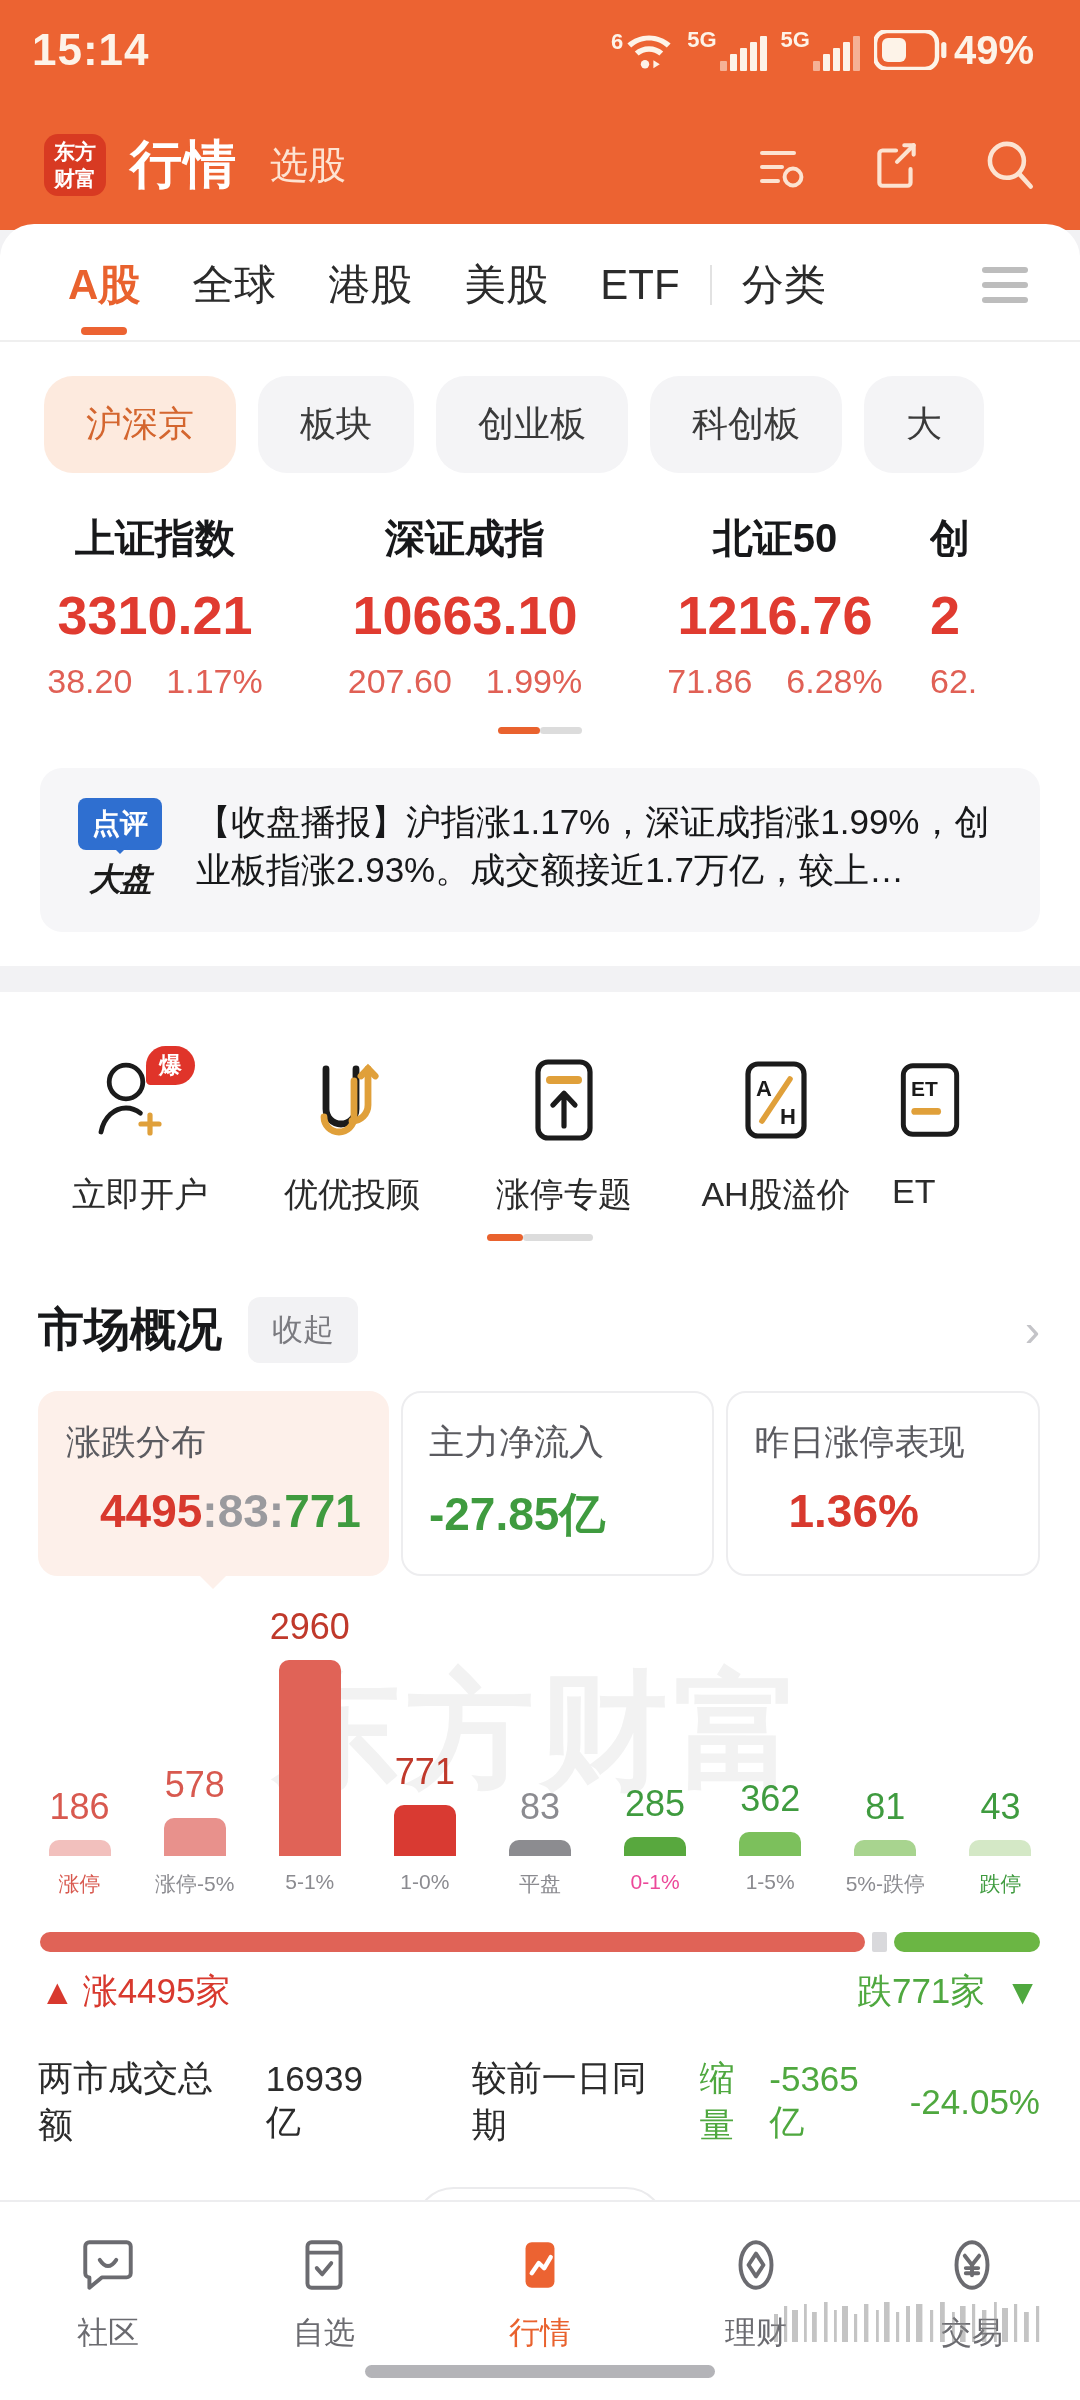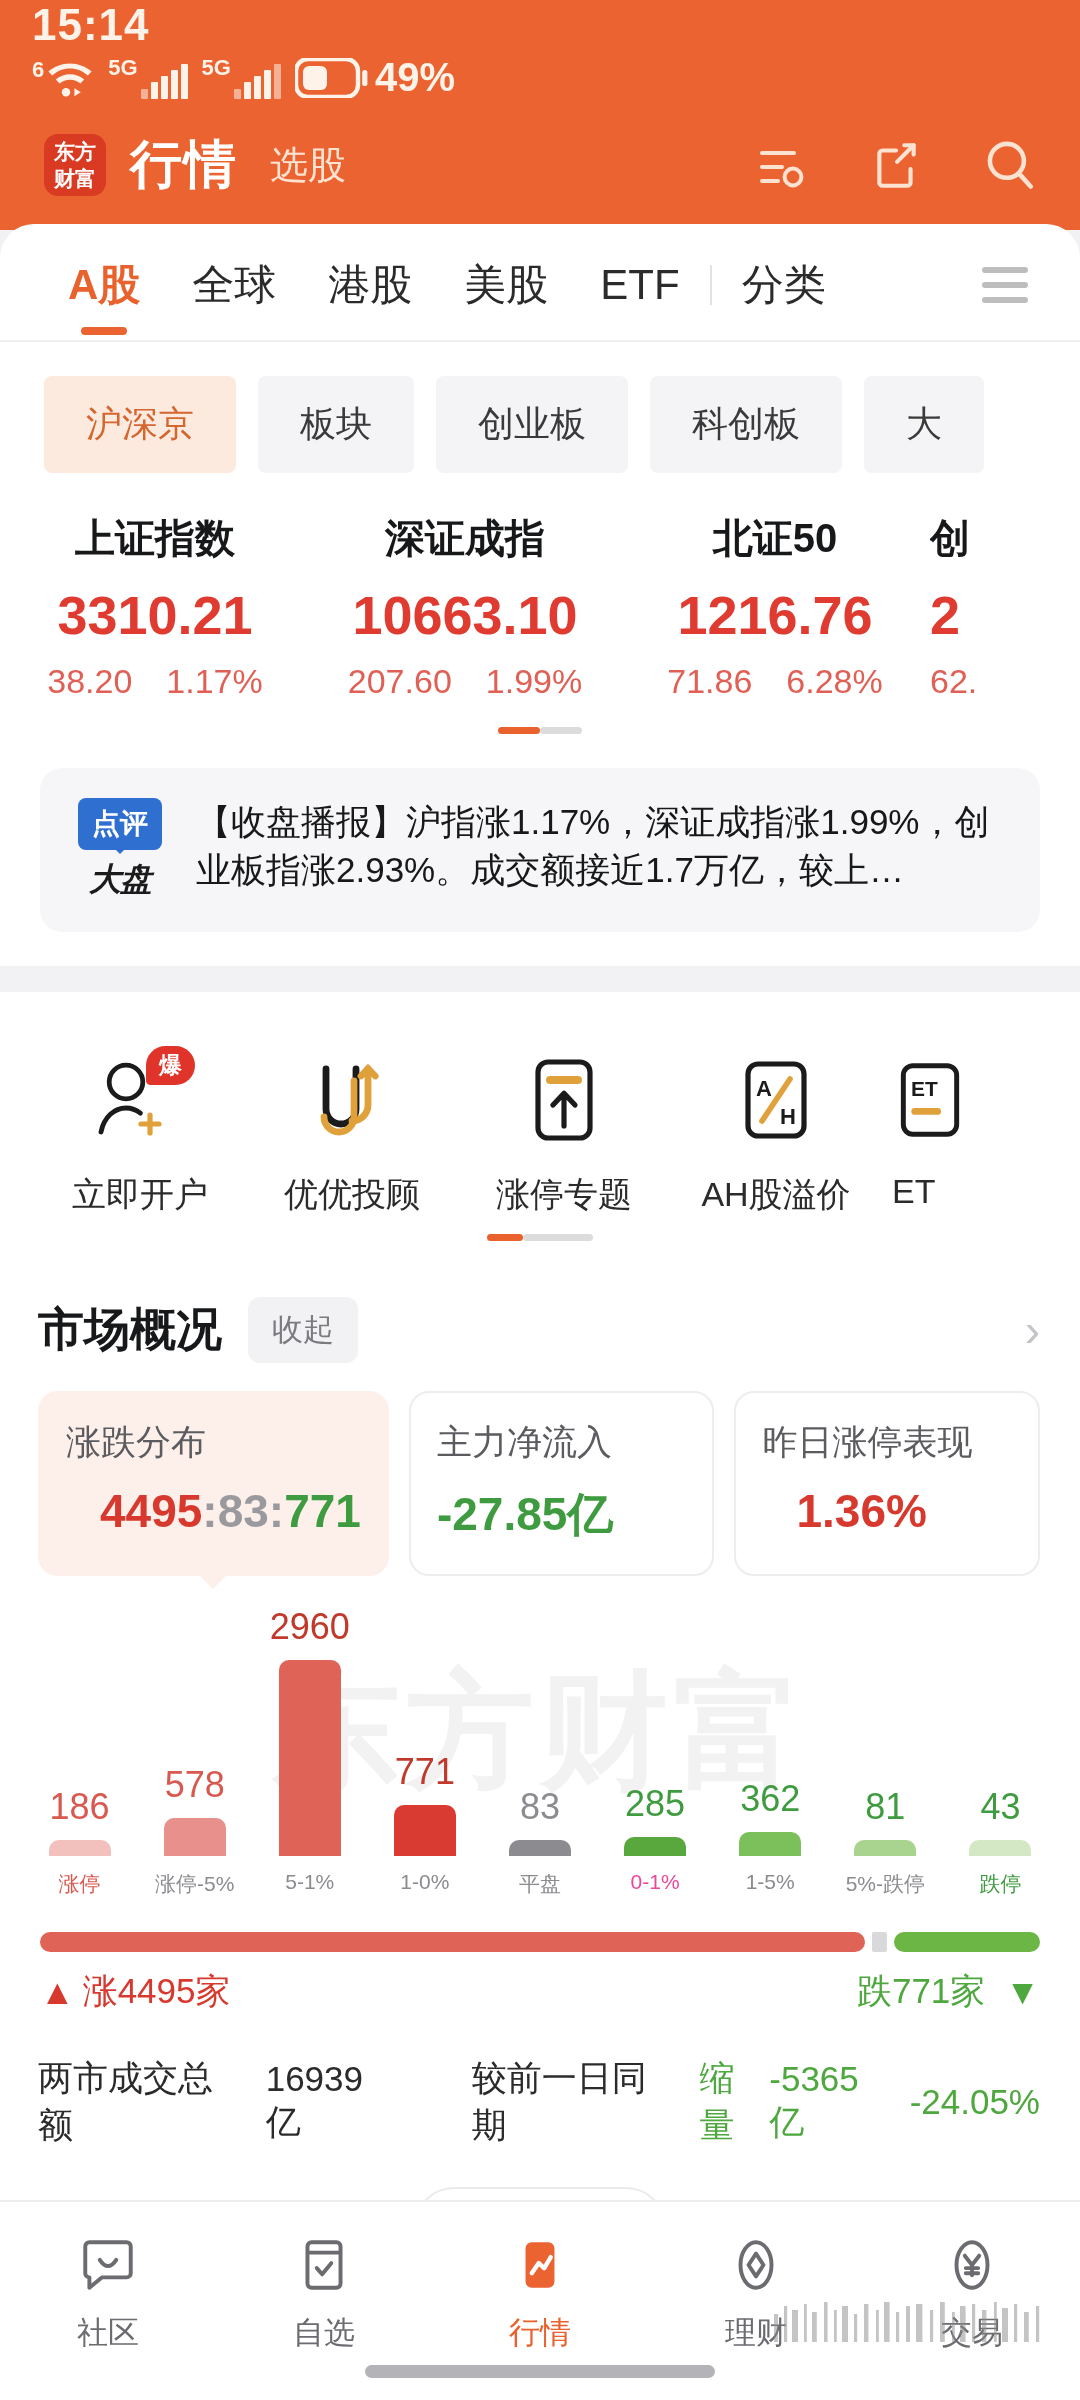--- a/index.html
+++ b/index.html
@@ -8,23 +8,22 @@
     font-family:"Liberation Sans","DejaVu Sans",sans-serif;
     background:#ffffff;
     overflow:hidden;
     position:relative;
   }
   .screen { width:1080px; height:2400px; position:relative; background:#f2f2f4; }
 
   
   .statusbar{
     height:100px; background:#ec6332; color:#fff;
-    display:flex; justify-content:space-between;
+    display:flex; align-items:center; justify-content:space-between;
     padding:0 46px 0 32px;
-    flex-direction:column;
   }
   .sb-time{ font-size:44px; font-weight:700; letter-spacing:1px; color:#fdf3e8;}
   .sb-right{ display:flex; align-items:center; gap:14px;}
   .sb-ic{ color:#fdf3e8; display:flex; align-items:flex-end; }
   .sb-batt-txt{ font-size:40px; font-weight:700; color:#fdf3e8; margin-left:6px;}
   .net-lab{font-size:22px;font-weight:700;color:#fdf3e8;line-height:1;}
   .bars{display:flex;align-items:flex-end;gap:3px;height:34px;}
   .bars i{display:block;width:7px;background:#fdf3e8;border-radius:1px;}
 
   
@@ -62,21 +61,21 @@
   }
   .tab-sep{ width:2px;height:40px;background:#e2e2e2;margin:0 4px;}
   .hamb{ margin-left:auto; display:flex;flex-direction:column;gap:9px; padding-right:10px;}
   .hamb i{ display:block;width:46px;height:6px;background:#bdbdbd;border-radius:3px;}
   .tabs-divider{height:2px;background:#efefef;margin:0 0 0 0;}
 
   
   .chips{ display:flex; gap:22px; padding:34px 44px 10px; overflow:hidden;}
   .chip{
     background:#f4f4f6; color:#3a3a3a; font-size:36px;
-    padding:24px 42px; border-radius:8px; white-space:nowrap; flex:none;
+    padding:24px 42px; border-radius:29px; white-space:nowrap; flex:none;
   }
   .chip.active{ background:#fdeade; color:#d4662f; }
 
   
   .indexrow{ display:flex; padding:28px 0 0 0; }
   .idx{ flex:none; width:310px; text-align:center; }
   .idx-name{ font-size:40px; font-weight:700; color:#17181a; }
   .idx-val{ font-size:54px; font-weight:700; color:#e03b30; margin-top:18px; }
   .idx-sub{ font-size:34px; color:#e06055; margin-top:16px; display:flex; justify-content:center; gap:34px;}
   .dots{ display:flex; justify-content:center; gap:0; margin-top:26px;}
@@ -112,21 +111,21 @@
     font-size:23px; font-weight:700; border-radius:26px 26px 26px 6px;
     padding:8px 13px; line-height:1;
   }
 
   
   .mo-head{ display:flex; align-items:center; padding:46px 40px 0 38px;}
   .mo-title{ font-size:46px;font-weight:700;color:#17181a;}
   .mo-collapse{ background:#f2f2f4;color:#7b7b80;font-size:31px;border-radius:12px;padding:12px 24px;margin-left:26px;}
   .mo-arrow{ margin-left:auto; color:#c4c4c8; font-size:46px; line-height:1;}
 
-  .stats{ display:flex; gap:20px; padding:28px 40px 0 38px;}
+  .stats{ display:flex; gap:12px; padding:28px 40px 0 38px;}
   .stat{ flex:1; border:2px solid #ededef; border-radius:20px; padding:26px 26px 28px; position:relative;}
   .stat.sel{ background:#fdf0ea; border-color:#fdf0ea;}
   .stat.sel:after{
     content:""; position:absolute; left:50%; margin-left:-16px; bottom:-15px;
     border:16px solid transparent; border-top-color:#fdf0ea; border-bottom:0;
   }
   .stat-lab{ font-size:35px; color:#5b5b60;}
   .stat-val{ font-size:46px; font-weight:700; margin-top:18px;}
   .rup{color:#d8392e;margin-left:34px;} .rflat{color:#9a9a9e;} .rdn{color:#3f9b3f;}
 

